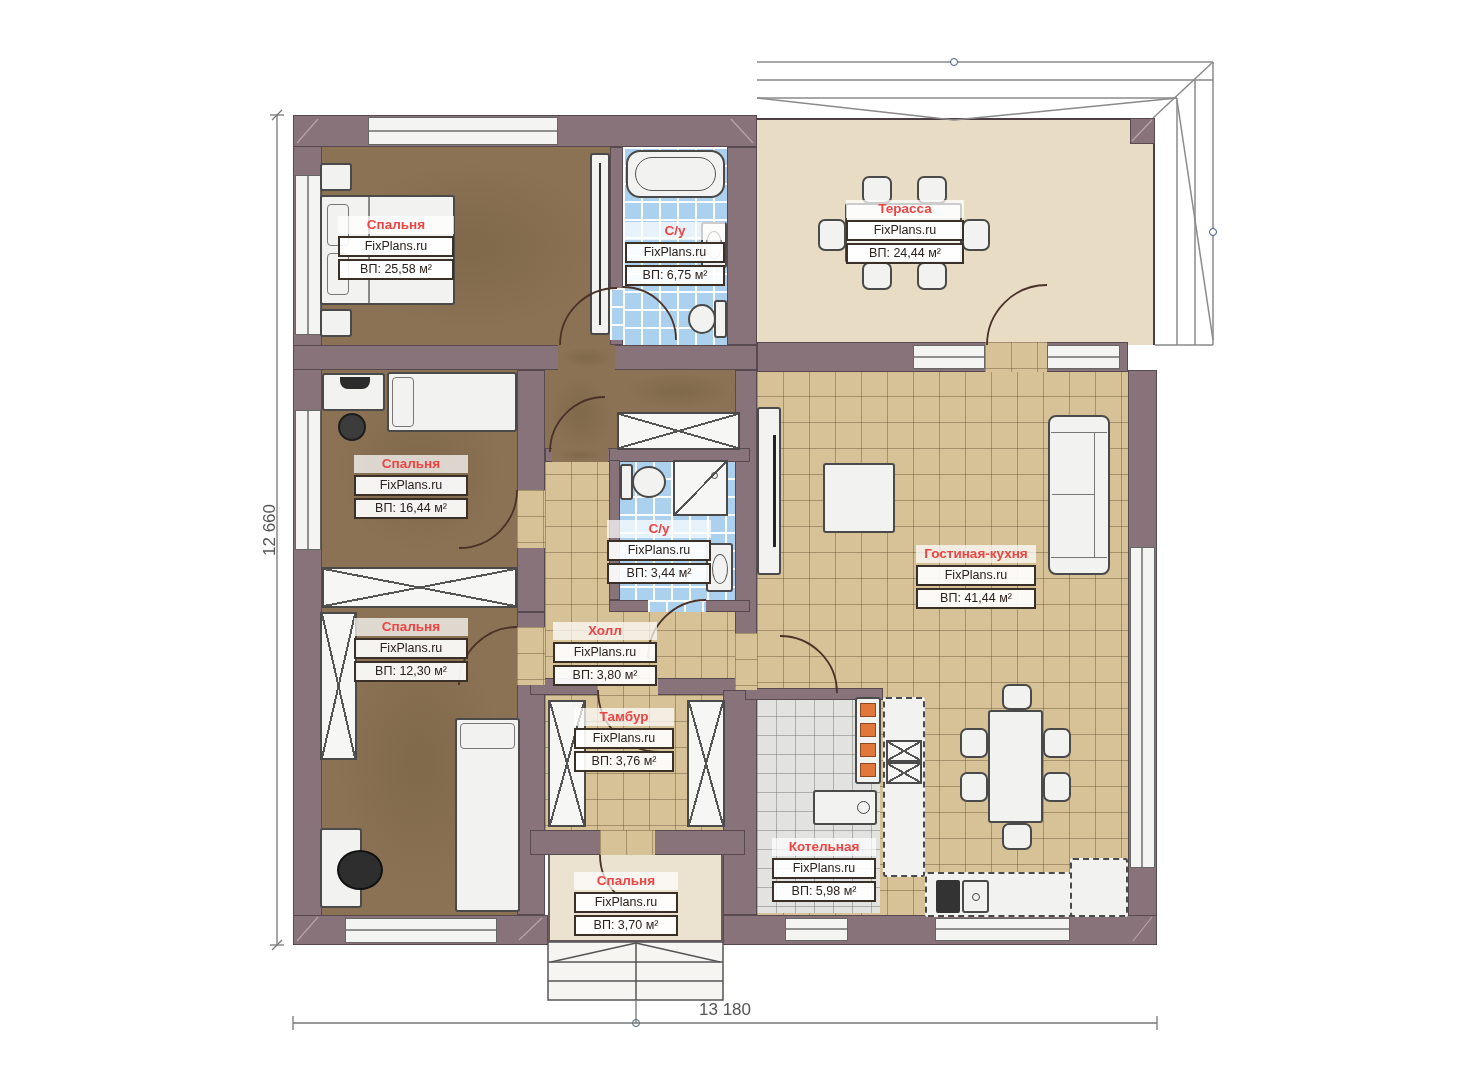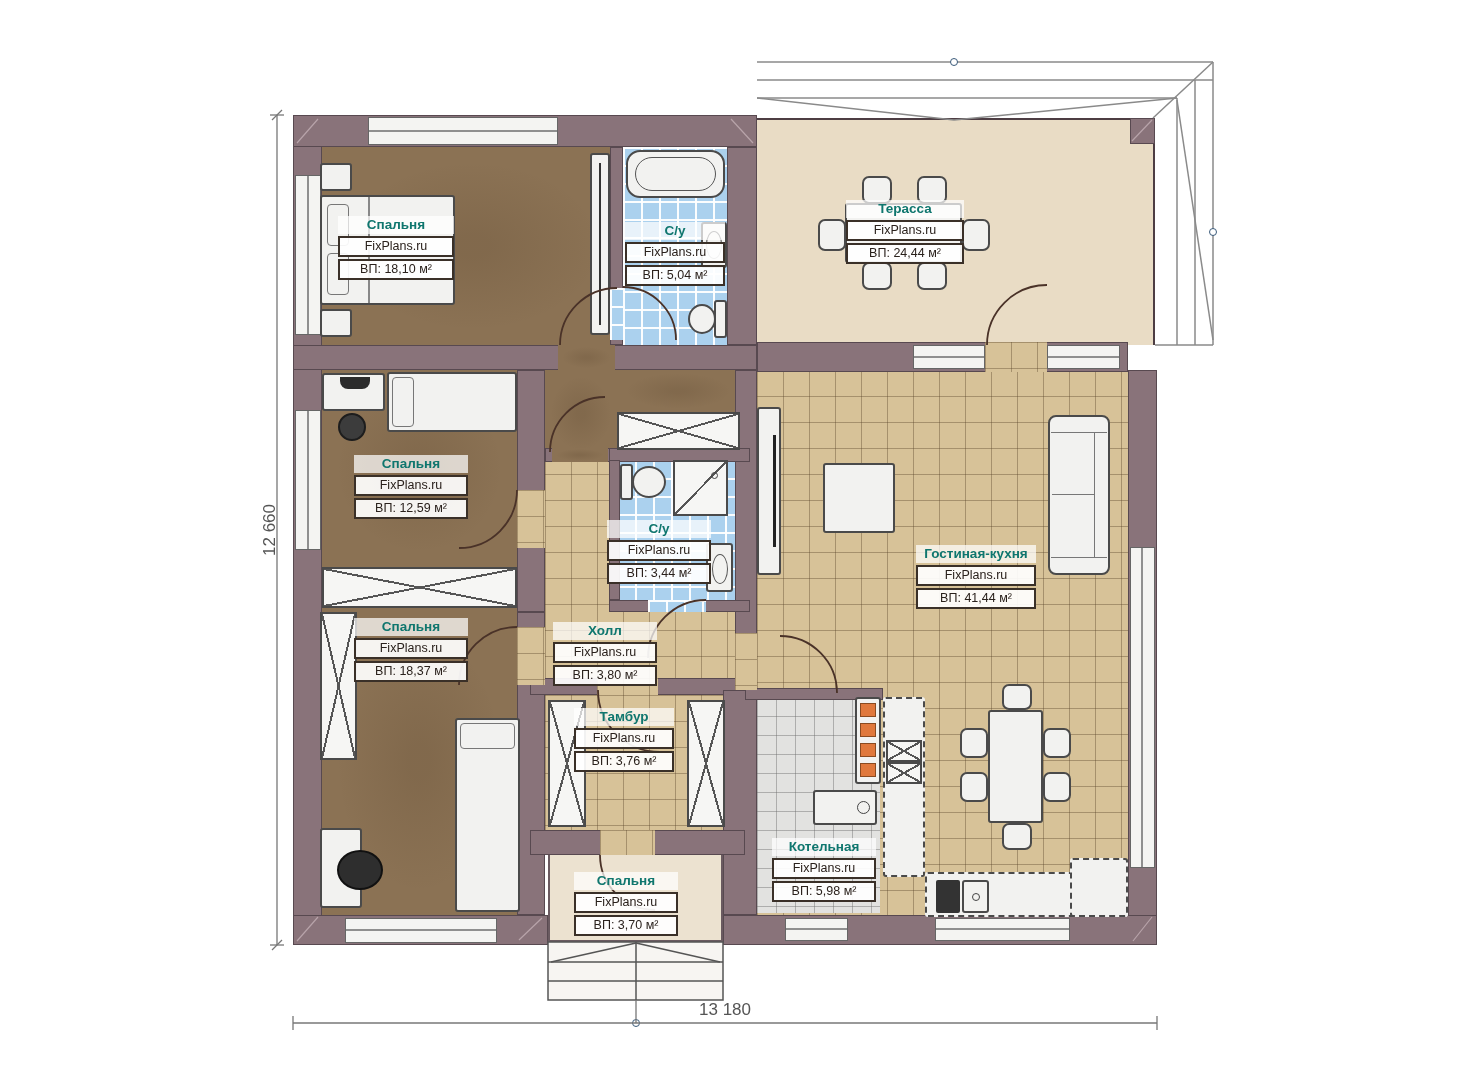--- a/index.html
+++ b/index.html
@@ -33,21 +33,21 @@
   .xbox{position:absolute;z-index:4;background-color:#f6f6f4;
     background-image:linear-gradient(to top right, transparent calc(50% - 1px), #555 calc(50% - 1px), #555 calc(50% + 1px), transparent calc(50% + 1px)),
                      linear-gradient(to bottom right, transparent calc(50% - 1px), #555 calc(50% - 1px), #555 calc(50% + 1px), transparent calc(50% + 1px));
     border:2px solid #4a4a4a;box-sizing:border-box;}
   .diag1{position:absolute;z-index:4;background-color:#f6f6f4;
     background-image:linear-gradient(to bottom right, transparent calc(50% - 1px), #555 calc(50% - 1px), #555 calc(50% + 1px), transparent calc(50% + 1px));
     border:2px solid #4a4a4a;box-sizing:border-box;}
   .inner{position:absolute;box-sizing:border-box;}
   svg.linework{position:absolute;left:0;top:0;z-index:5;pointer-events:none;}
   .rlabel{position:absolute;z-index:6;text-align:center;}
-  .rname{font-size:13.5px;font-weight:bold;color:#0f766e;background:rgba(255,255,255,.72);
+  .rname{font-size:13.5px;font-weight:bold;color:#ef4444;background:rgba(255,255,255,.72);
          padding:1px 2px;margin-bottom:2px;line-height:1.15;}
   .rbox{font-size:12.5px;color:#2a211c;background:rgba(255,255,255,.92);border:2px solid #3a3028;
         padding:1px 2px;margin-top:2px;line-height:1.2;}
   .dim{position:absolute;z-index:6;font-size:17px;color:#555;}
 </style>
 </head>
 <body>
 
 <div id="canvas">
 
@@ -267,51 +267,51 @@
       <line x1="636" y1="1000" x2="636" y2="1023"></line>
     </g>
   </svg>
 
   <div class="dim" style="left:225px;top:520px;width:90px;text-align:center;transform:rotate(-90deg);">12 660</div>
   <div class="dim" style="left:680px;top:1000px;width:90px;text-align:center;">13 180</div>
 
   <div class="rlabel" style="left:338px;top:216px;width:116px;">
     <div class="rname">Спальня</div>
     <div class="rbox">FixPlans.ru</div>
-    <div class="rbox">ВП: 18,10 м²</div>
+    <div class="rbox">ВП: 25,58 м²</div>
   </div>
   <div class="rlabel" style="left:625px;top:222px;width:100px;">
     <div class="rname">С/у</div>
     <div class="rbox">FixPlans.ru</div>
-    <div class="rbox">ВП: 5,04 м²</div>
+    <div class="rbox">ВП: 6,75 м²</div>
   </div>
   <div class="rlabel" style="left:846px;top:200px;width:118px;">
     <div class="rname">Терасса</div>
     <div class="rbox">FixPlans.ru</div>
     <div class="rbox">ВП: 24,44 м²</div>
   </div>
   <div class="rlabel" style="left:354px;top:455px;width:114px;">
     <div class="rname">Спальня</div>
     <div class="rbox">FixPlans.ru</div>
-    <div class="rbox">ВП: 12,59 м²</div>
+    <div class="rbox">ВП: 16,44 м²</div>
   </div>
   <div class="rlabel" style="left:607px;top:520px;width:104px;">
     <div class="rname">С/у</div>
     <div class="rbox">FixPlans.ru</div>
     <div class="rbox">ВП: 3,44 м²</div>
   </div>
   <div class="rlabel" style="left:916px;top:545px;width:120px;text-align:center;">
     <div class="rname">Гостиная-кухня</div>
     <div class="rbox">FixPlans.ru</div>
     <div class="rbox">ВП: 41,44 м²</div>
   </div>
   <div class="rlabel" style="left:354px;top:618px;width:114px;">
     <div class="rname">Спальня</div>
     <div class="rbox">FixPlans.ru</div>
-    <div class="rbox">ВП: 18,37 м²</div>
+    <div class="rbox">ВП: 12,30 м²</div>
   </div>
   <div class="rlabel" style="left:553px;top:622px;width:104px;">
     <div class="rname">Холл</div>
     <div class="rbox">FixPlans.ru</div>
     <div class="rbox">ВП: 3,80 м²</div>
   </div>
   <div class="rlabel" style="left:574px;top:708px;width:100px;">
     <div class="rname">Тамбур</div>
     <div class="rbox">FixPlans.ru</div>
     <div class="rbox">ВП: 3,76 м²</div>

